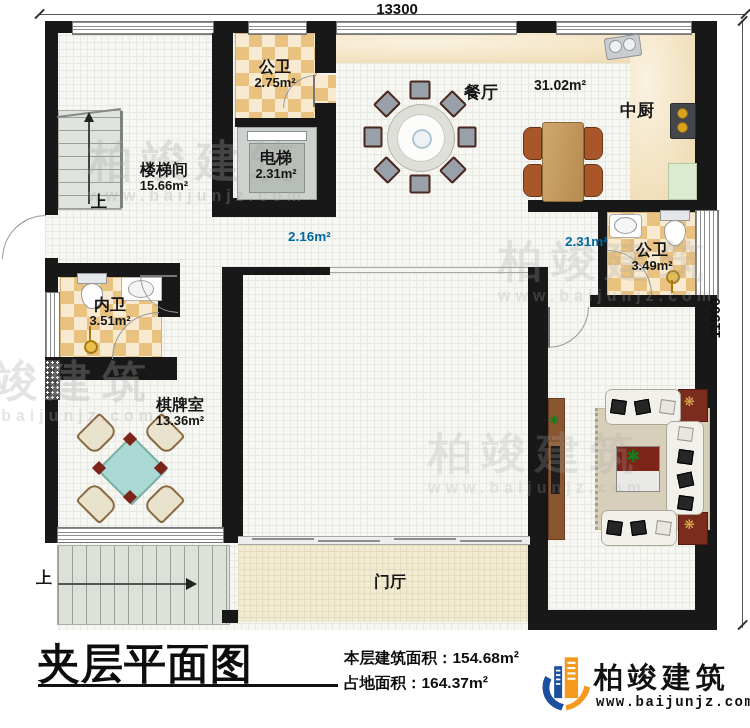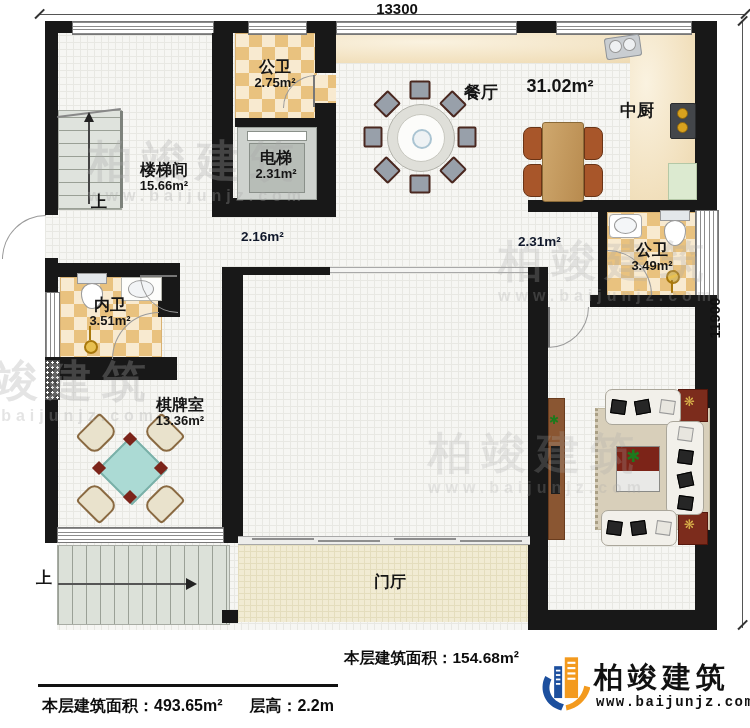--- a/index.html
+++ b/index.html
@@ -28,21 +28,21 @@
       background-image:repeating-linear-gradient(90deg,#9aa096 0 1px,transparent 1px 14px);}
   .stairs-h{position:absolute;background-color:#dfe3dd;border:1px solid #a8aca4;
       background-image:repeating-linear-gradient(0deg,#9aa096 0 1px,transparent 1px 13px);}
   .vent{position:absolute;background-color:#474747;
       background-image:radial-gradient(#fff 1px,transparent 1.4px);background-size:5px 5px;}
   
   .rlabel{position:absolute;text-align:center;font-weight:bold;color:#151515;line-height:1.12;z-index:40;}
   .rname{font-size:16px;display:block;}
   .rname.big{font-size:17px;}
   .rarea{font-size:13px;display:block;}
-  .plabel{position:absolute;font-size:13.5px;font-weight:bold;color:#0f172a;z-index:40;}
+  .plabel{position:absolute;font-size:13.5px;font-weight:bold;color:#0369a1;z-index:40;padding-left:47px;}
   .uplabel{position:absolute;font-size:16px;font-weight:bold;color:#151515;z-index:40;}
   
   .arc{position:absolute;z-index:35;}
   .leaf{position:absolute;background:#777;z-index:35;}
   
   .furn{position:absolute;z-index:20;}
   .chair-din{position:absolute;width:17px;height:15px;background:#98a0aa;border:2px solid #4a2820;border-radius:2px;z-index:21;}
   .chair-kit{position:absolute;width:17px;height:31px;background:#a8562a;border:1.5px solid #6a3416;z-index:21;}
   .chair-card{position:absolute;width:30px;height:23px;background:#e9e2cc;border:2px solid #8a6a42;border-radius:4px 4px 9px 9px;z-index:21;}
   .sofa{position:absolute;background:#f2f0ea;border:1.5px solid #aaa69a;border-radius:7px;z-index:22;display:flex;align-items:center;justify-content:space-around;}
@@ -251,21 +251,21 @@
     <span class="rarea">2.31m²</span>
   </div>
   <div class="rlabel" style="left:118px;top:161px;width:92px;">
     <span class="rname">楼梯间</span>
     <span class="rarea">15.66m²</span>
   </div>
   <div class="rlabel" style="left:452px;top:83px;width:58px;">
     <span class="rname big">餐厅</span>
   </div>
   <div class="rlabel" style="left:524px;top:76px;width:72px;">
-    <span style="font-size:18px;">31.02m²</span>
+    <span style="font-size:14px;">31.02m²</span>
   </div>
   <div class="rlabel" style="left:608px;top:101px;width:58px;">
     <span class="rname big">中厨</span>
   </div>
   <div class="rlabel" style="left:620px;top:241px;width:64px;">
     <span class="rname">公卫</span>
     <span class="rarea">3.49m²</span>
   </div>
   <div class="rlabel" style="left:80px;top:296px;width:60px;">
     <span class="rname">内卫</span>
@@ -287,28 +287,27 @@
 
   <div class="dim" style="left:40px;top:14px;width:706px;height:1px;"></div>
   <div class="tick" style="left:33px;top:13px;"></div>
   <div class="tick" style="left:739px;top:13px;"></div>
   <div class="dimtext" style="left:352px;top:0px;width:90px;text-align:center;">13300</div>
   <div class="dim" style="left:742px;top:22px;width:1px;height:606px;"></div>
   <div class="tick" style="left:736px;top:20px;"></div>
   <div class="tick" style="left:736px;top:624px;"></div>
   <div class="dimtext" style="left:706px;top:348px;transform:rotate(-90deg);transform-origin:left top;width:60px;text-align:center;">11900</div>
 
+  <div class="tb" style="left:38px;top:636px;font-size:42px;font-weight:900;letter-spacing:1px;">夹层平面图</div>
   <div class="tb" style="left:38px;top:684px;width:300px;height:3px;background:#111;"></div>
-  <div class="tb" style="left:42px;top:696px;font-size:16px;font-weight:bold;">
-    <span>本层建筑面积：</span><span>493.65m²</span>
-    <span style="display:inline-block;width:18px;"></span>
-    <span>层高：</span><span>2.2m</span>
-  </div>
   <div class="tb" style="left:344px;top:648px;font-size:15.5px;font-weight:bold;">
     <span>本层建筑面积：</span><span>154.68m²</span>
+  </div>
+  <div class="tb" style="left:344px;top:673px;font-size:15.5px;font-weight:bold;">
+    <span>占地面积：</span><span>164.37m²</span>
   </div>
 
   <div class="tb" style="left:536px;top:650px;width:200px;height:68px;">
     <span style="position:absolute;left:0;top:2px;">
       <svg width="54" height="62" viewBox="0 0 60 70">
         <path d="M28 66 C10 61 2 43 10 27 L17 31 C11 43 17 55 31 59 Z" fill="#1c4f9e"></path>
         <path d="M33 60 C44 58 52 49 54 38 L61 40 C57 54 47 63 34 66 Z" fill="#f39a1e"></path>
         <rect x="20" y="16" width="9" height="36" fill="#1c4f9e"></rect>
         <rect x="22" y="20" width="5" height="2" fill="#fff"></rect>
           <rect x="22" y="25" width="5" height="2" fill="#fff"></rect>

